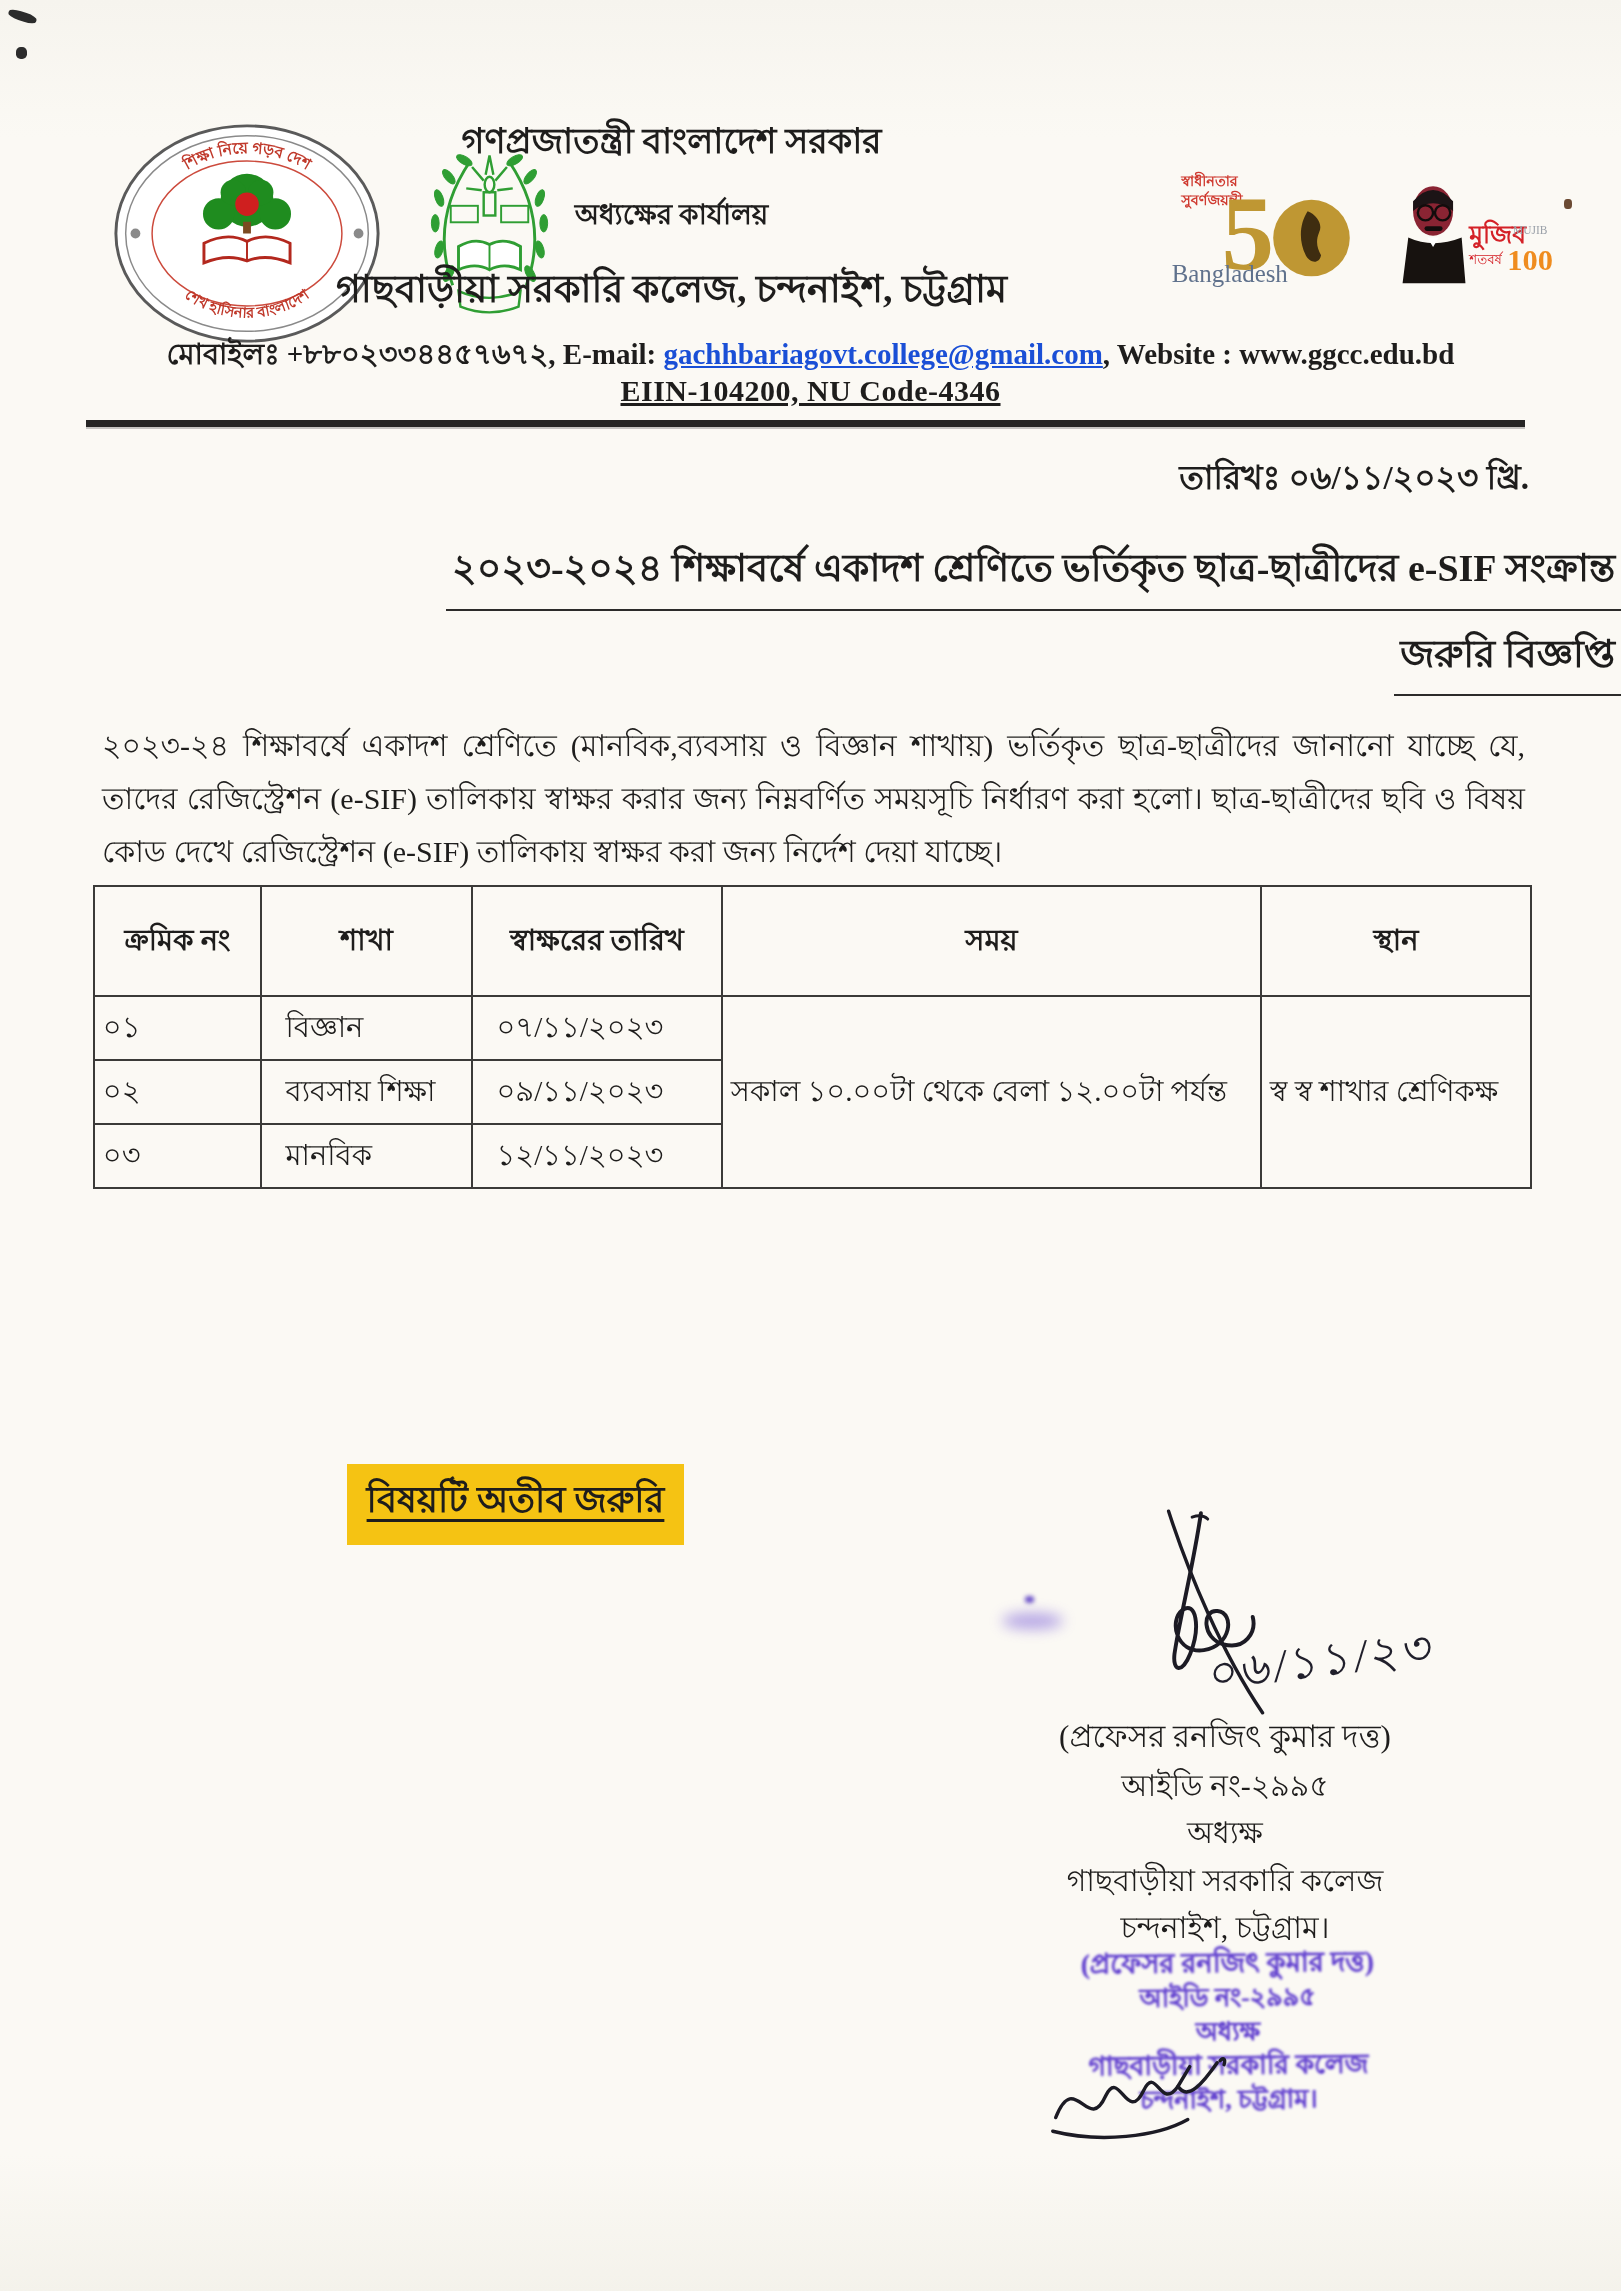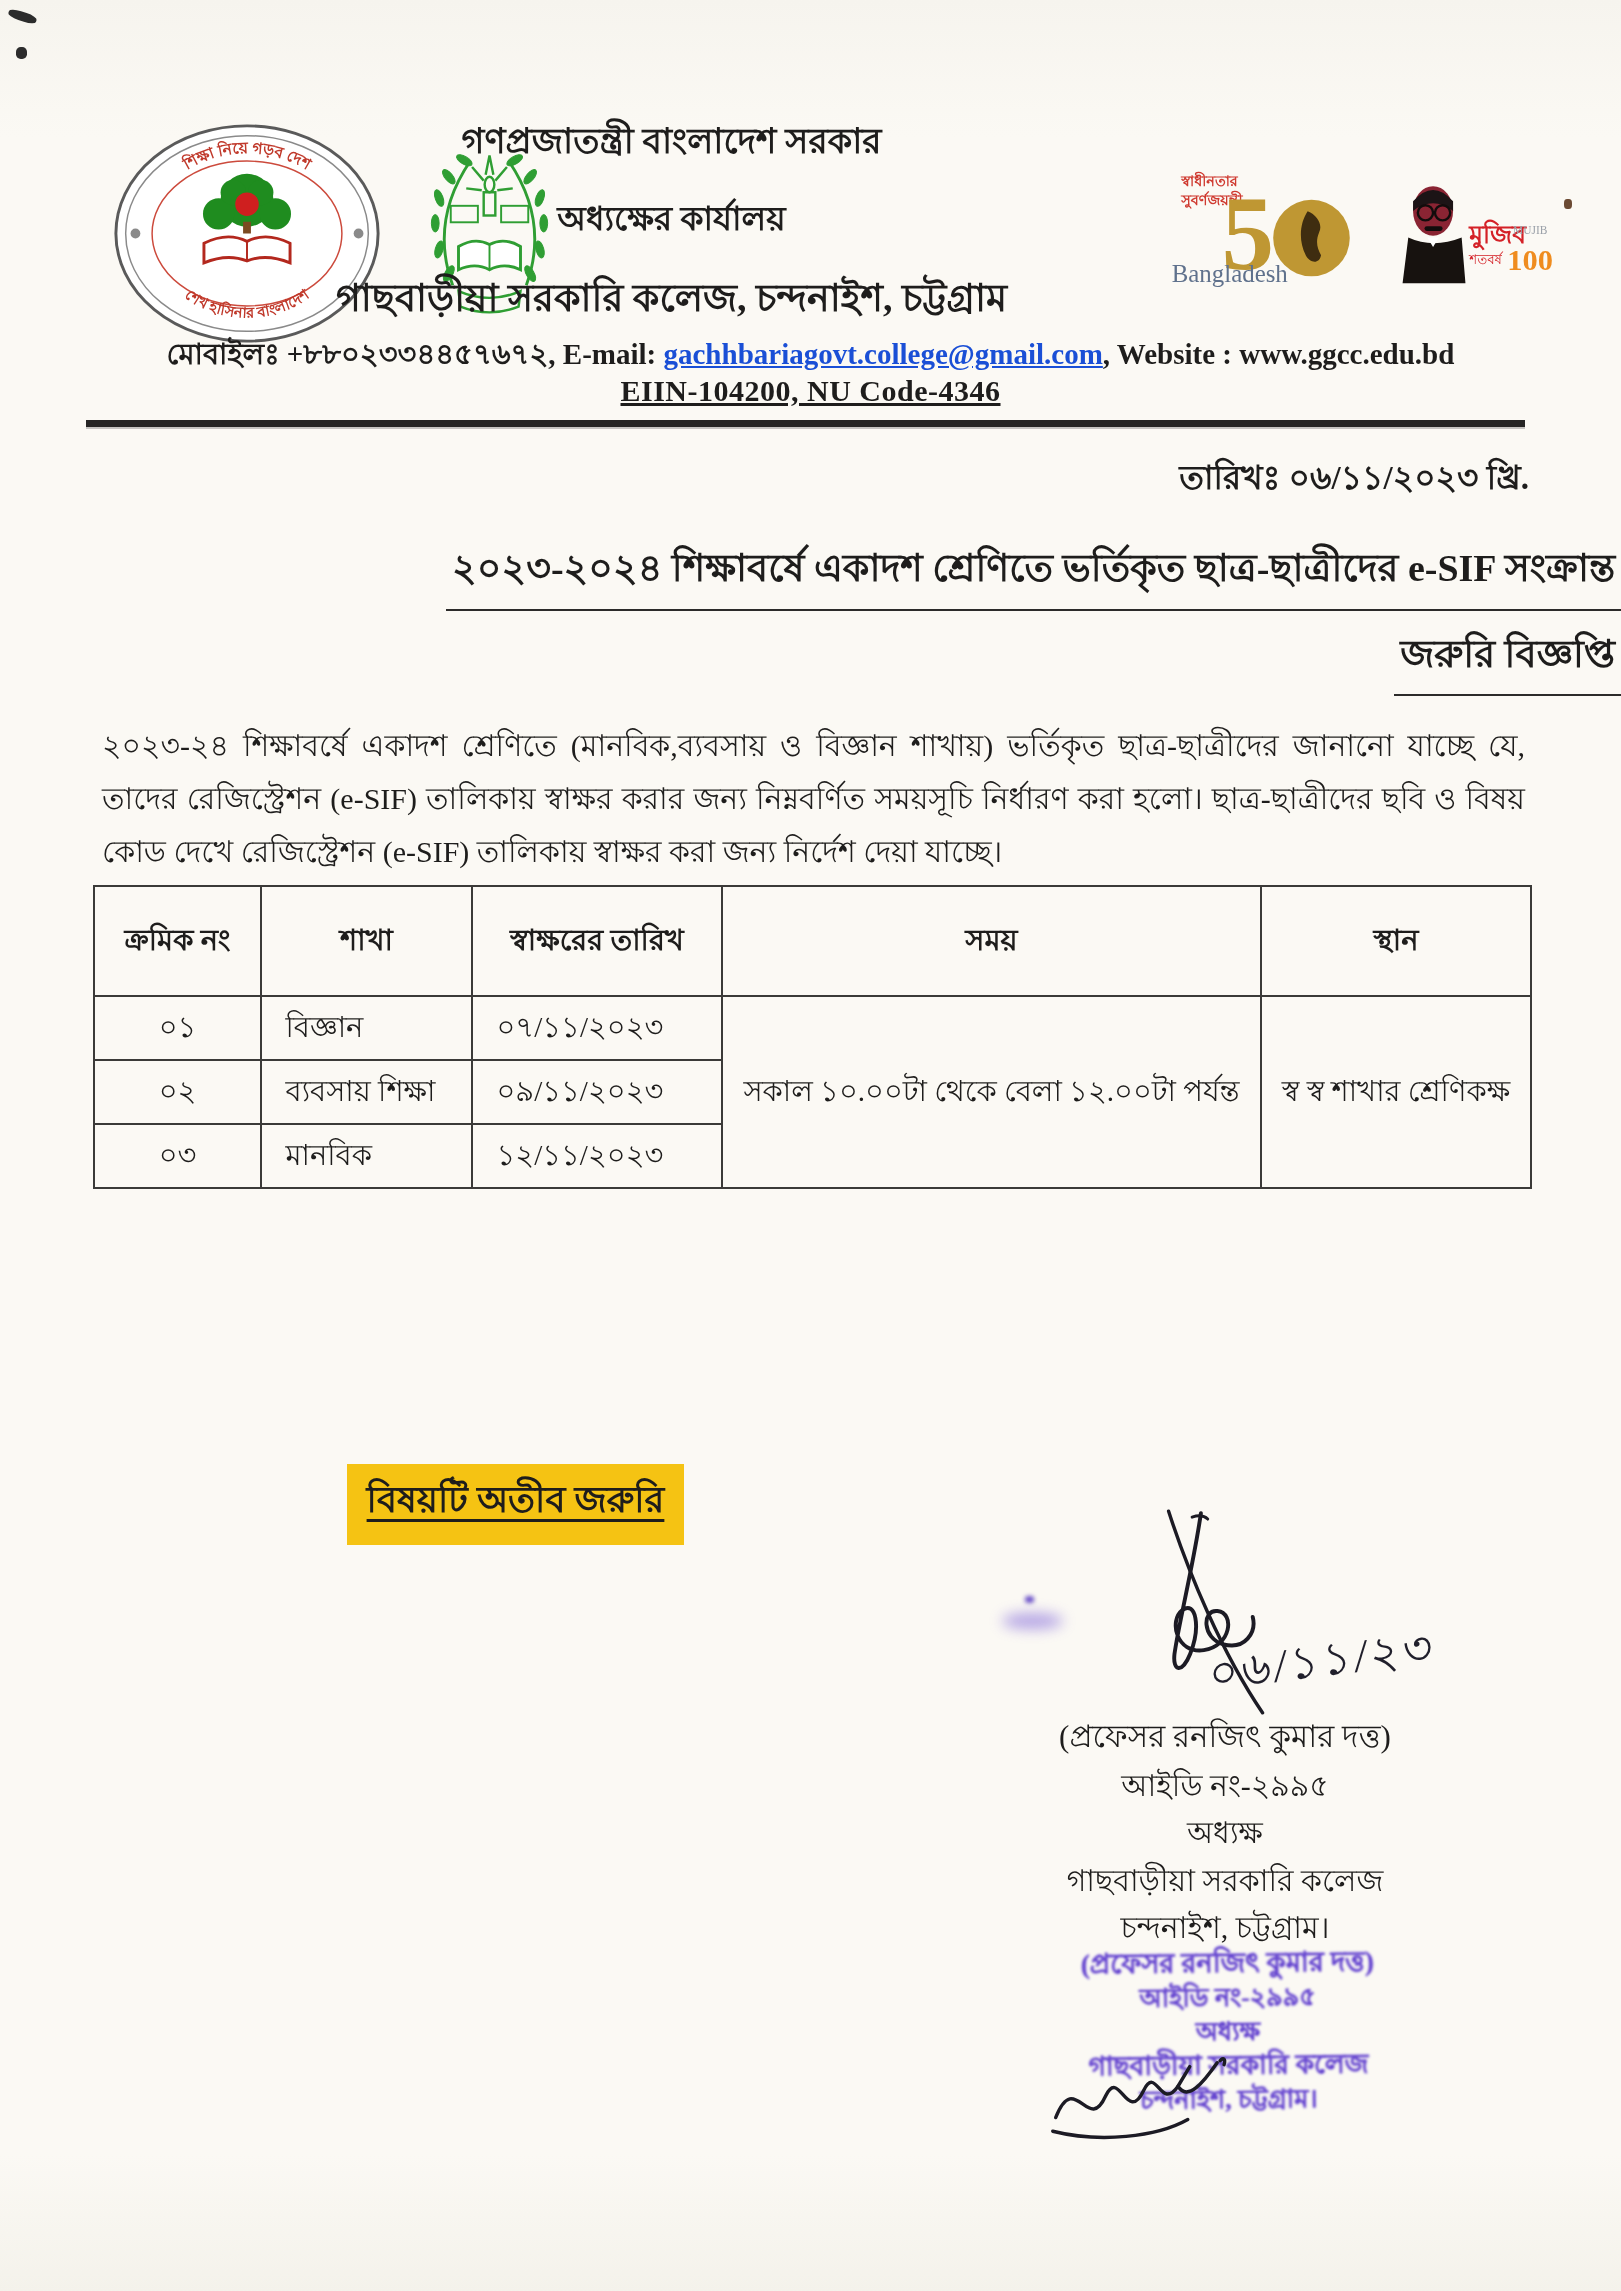--- a/index.html
+++ b/index.html
@@ -11,40 +11,40 @@
     color:#1e1d1c; overflow:hidden;
   }
   .abs { position:absolute; }
   
   .speck { position:absolute; background:#2c2c2c; border-radius:40%; }
   .smudge { position:absolute; background:#7a5fd8; border-radius:50%; filter:blur(6.9px); opacity:.55; }
 
   
   .head-text { left:294px; top:114px; width:755px; text-align:center; }
   .govt-line   { font-size:35px; font-weight:bold; }
-  .office-line { font-size:33px; font-weight:bold; margin-top:19.6px; }
+  .office-line { font-size:28px; font-weight:bold; margin-top:19.6px; }
   .college-line{ font-size:38px; font-weight:bold; margin-top:19.6px; }
   .contact-line{ left:0; top:331px; width:100%; text-align:center; font-size:29px; font-weight:bold; }
   .contact-line .email { color:#1a4fd6; text-decoration:underline; font-weight:bold; cursor:pointer; }
   .eiin-line   { left:0; top:374px; width:100%; text-align:center; font-size:30px; font-weight:bold; letter-spacing:0.5px;text-decoration:underline; }
   .divider { left:86px; top:420px; width:1439px; height:6.9px; background:#262524; box-shadow:0 2px 0 rgba(40,40,40,.25); }
 
   .date-line { top:452px; right:92px; font-size:33px; font-weight:bold; }
 
   .title-wrap { left:0; top:538px; width:100%; text-align:right; }
   .title-line { display:inline-block; font-size:38px; font-weight:bold; border-bottom:2.9px solid #2c2b2a; padding:0 5.9px 6.9px; }
   .title-line2 { margin-top:12.7px;padding-left:26px; }
 
   .body-par { left:102px; top:720px; width:1423px; font-size:30px; line-height:1.76; text-align:justify; }
 
   table.sched { position:absolute; left:93px; top:885px; width:1436px; border-collapse:collapse; table-layout:fixed; }
   table.sched th, table.sched td { border:2.5px solid #3b3a38; font-size:29px; }
   table.sched th { height:110px; font-weight:600; text-align:center; vertical-align:middle; padding:3.9px 7.8px; }
   table.sched td { height:64px; vertical-align:middle; padding:3.9px 7.8px 3.9px 23.5px; }
-  table.sched td.c { text-align:center; padding:3.9px 7.8px; }
+  table.sched td.c { text-align:left; padding:3.9px 7.8px; }
   .w-serial{width:167px}.w-branch{width:211px}.w-date{width:250px}.w-time{width:539px}.w-place{width:270px}
 
   .note-par { left:102px; top:1237px; width:1425px; font-size:30px; line-height:1.8; text-align:justify; }
 
   .highlight { left:347px; top:1464px; background:#f5c313; padding:7.8px 19.6px 13.7px;
                font-size:36px; font-weight:bold; text-decoration:underline; text-underline-offset:6.9px; }
 
   .sig-svg { left:1106px; top:1507px; }
   .hand-date { left:1208px; top:1625px; font-size:46px; color:#201f2b;
                transform:rotate(-7deg) skewX(-6deg); letter-spacing:2.9px; }

